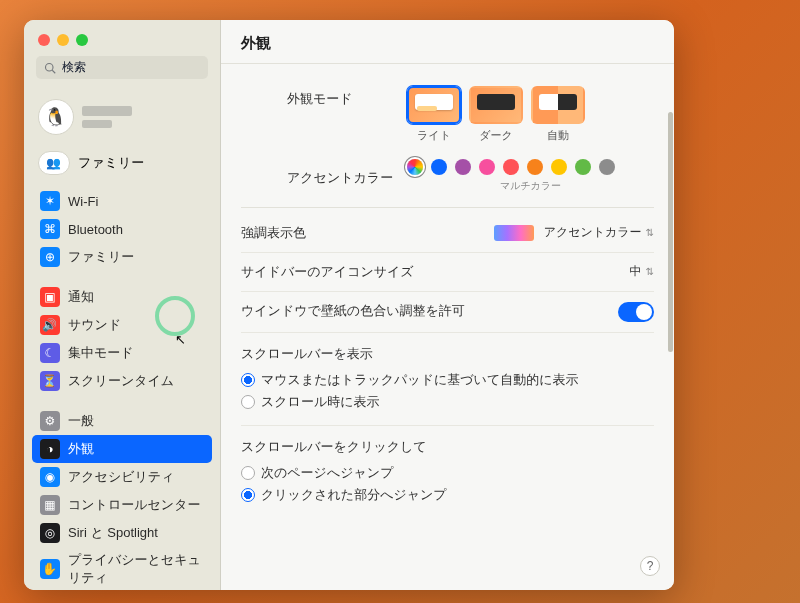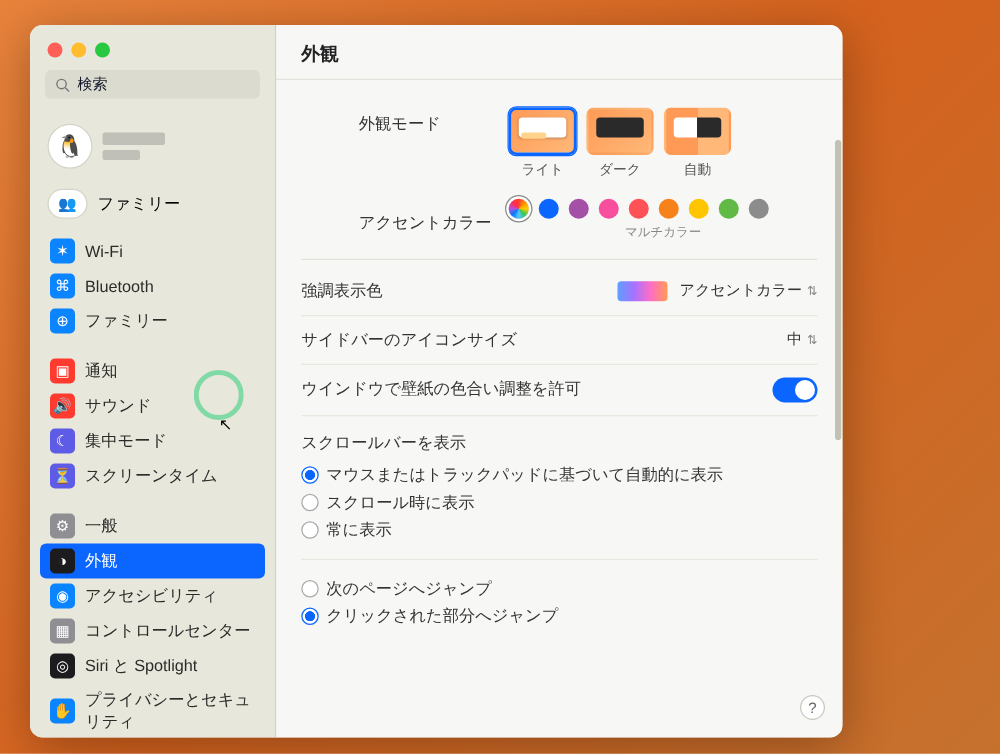--- a/index.html
+++ b/index.html
@@ -223,27 +223,24 @@
         <div class="section-title">スクロールバーを表示</div>
         <div id="sb-show">
             <div class="radio-row">
               <div class="radio on"></div>
               <span>マウスまたはトラックパッドに基づいて自動的に表示</span>
             </div>
             <div class="radio-row">
               <div class="radio"></div>
               <span>スクロール時に表示</span>
             </div>
-            <div class="radio-row">
-              <div class="radio"></div>
-              <span>常に表示</span>
-            </div>
           </div>
       </div>
       <div class="section" style="border-bottom:none;">
+        <div class="section-title">スクロールバーをクリックして</div>
         <div id="sb-click">
             <div class="radio-row">
               <div class="radio"></div>
               <span>次のページへジャンプ</span>
             </div>
             <div class="radio-row">
               <div class="radio on"></div>
               <span>クリックされた部分へジャンプ</span>
             </div>
           </div>

